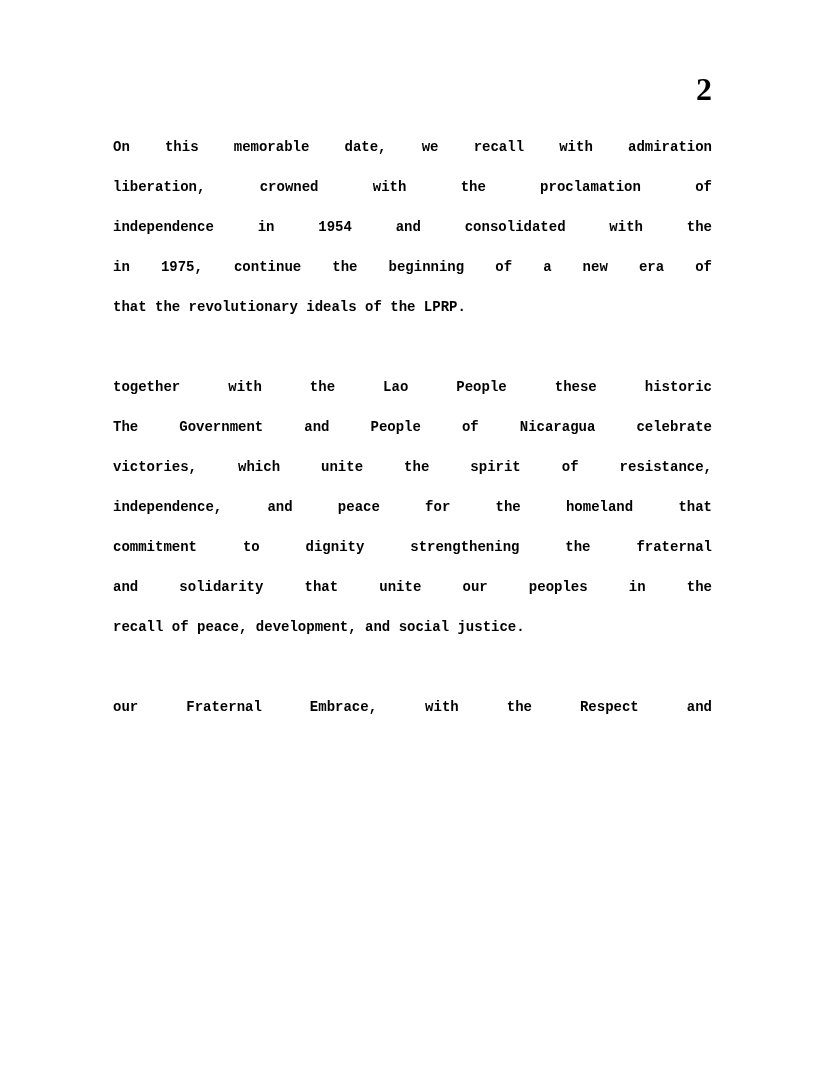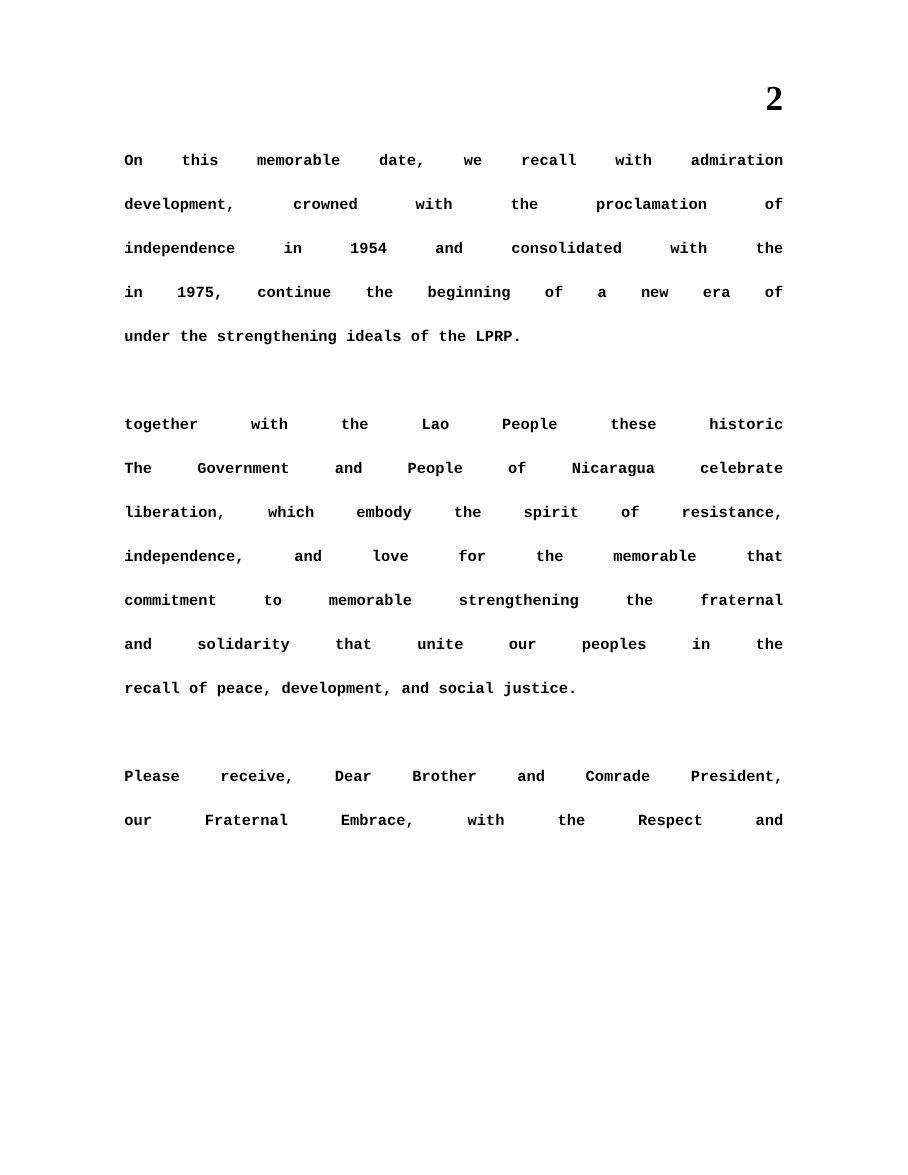--- a/index.html
+++ b/index.html
@@ -52,32 +52,31 @@
 </style>
 </head>
 <body>
 
 <div class="page">
   <div class="page-number">2</div>
 
   <div class="letter-body">
     <div class="paragraph">
         <div class="line">On this memorable date, we recall with admiration</div>
-        <div class="line">development, crowned with the proclamation of</div>
+        <div class="line">liberation, crowned with the proclamation of</div>
         <div class="line">independence in 1954 and consolidated with the</div>
         <div class="line">in 1975, continue the beginning of a new era of</div>
-        <div class="line last">under the strengthening ideals of the LPRP.</div>
+        <div class="line last">that the revolutionary ideals of the LPRP.</div>
       </div>
     <div class="paragraph">
         <div class="line">together with the Lao People these historic</div>
         <div class="line">The Government and People of Nicaragua celebrate</div>
-        <div class="line">liberation, which embody the spirit of resistance,</div>
-        <div class="line">independence, and love for the memorable that</div>
-        <div class="line">commitment to memorable strengthening the fraternal</div>
+        <div class="line">victories, which unite the spirit of resistance,</div>
+        <div class="line">independence, and peace for the homeland that</div>
+        <div class="line">commitment to dignity strengthening the fraternal</div>
         <div class="line">and solidarity that unite our peoples in the</div>
         <div class="line last">recall of peace, development, and social justice.</div>
       </div>
     <div class="paragraph">
-        <div class="line">Please receive, Dear Brother and Comrade President,</div>
         <div class="line">our Fraternal Embrace, with the Respect and</div>
       </div>
   </div>
 </div>
 
 </body></html>

